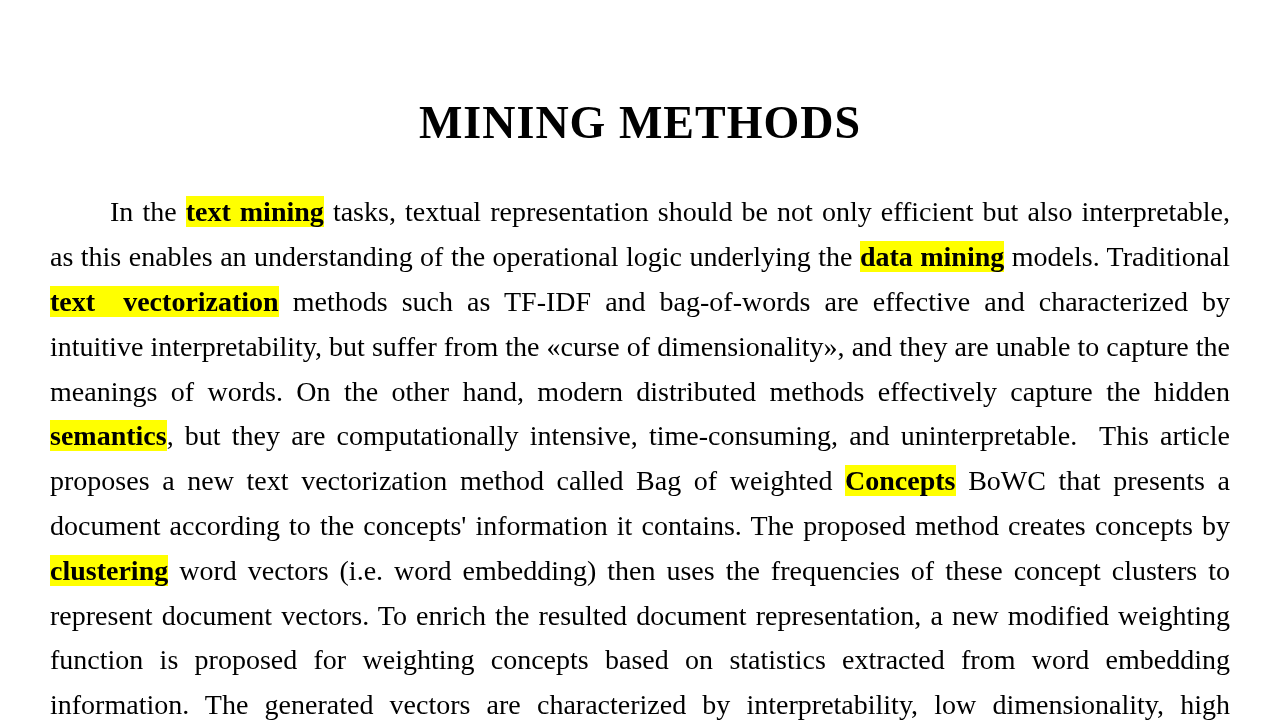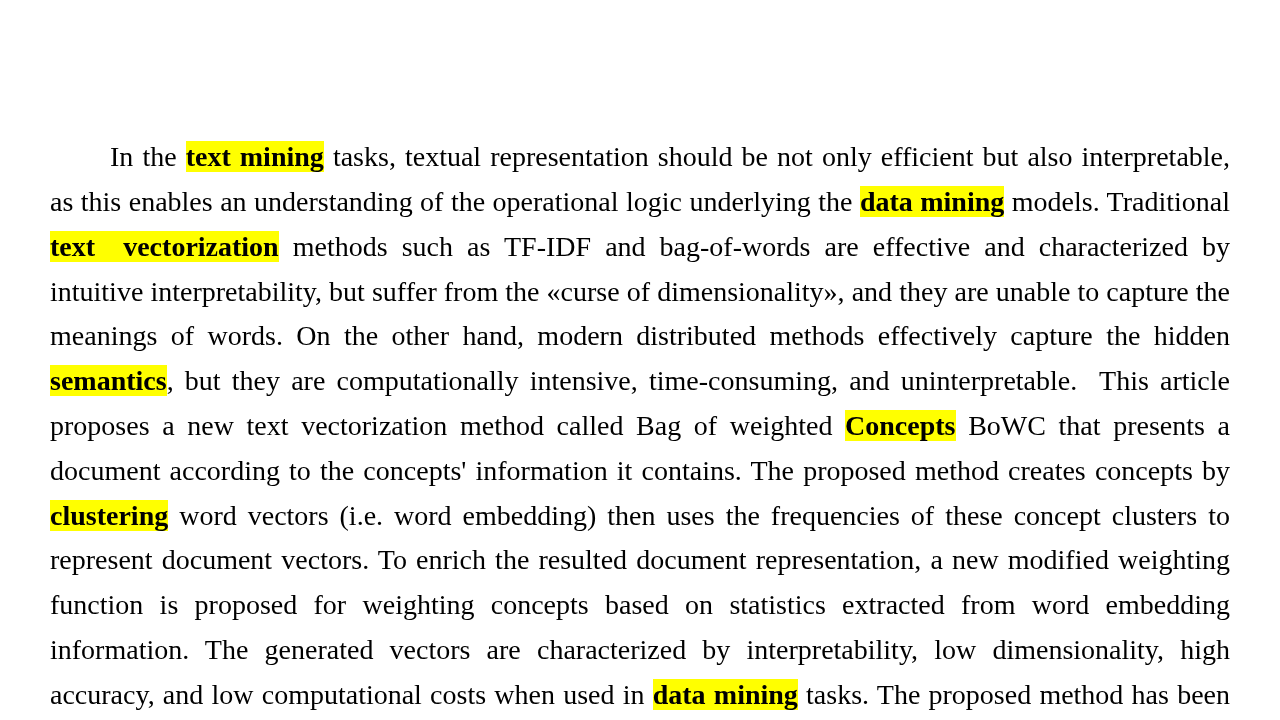--- a/index.html
+++ b/index.html
@@ -36,19 +36,20 @@
     .highlight {
       background-color: #ffff00;
       font-weight: bold;
     }
   </style>
 </head>
 <body>
 
 <h1>
   <br>
+  <span>MINING METHODS</span>
 </h1>
 
 <div class="abstract">
   <p>
     In the <span class="highlight">text mining</span> tasks, textual representation should be not only efficient but also interpretable, as this enables an understanding of the operational logic underlying the <span class="highlight">data mining</span> models. Traditional <span class="highlight">text&nbsp;&nbsp;vectorization</span> methods such as TF-IDF and bag-of-words are effective and characterized by intuitive interpretability, but suffer from the «curse of dimensionality», and they are unable to capture the meanings of words. On the other hand, modern distributed methods effectively capture the hidden <span class="highlight">semantics</span>, but they are computationally intensive, time-consuming, and uninterpretable.&nbsp; This article proposes a new text vectorization method called Bag of weighted <span class="highlight">Concepts</span> BoWC that presents a document according to the concepts' information it contains. The proposed method creates concepts by <span class="highlight">clustering</span> word vectors (i.e. word embedding) then uses the frequencies of these concept clusters to represent document vectors. To enrich the resulted document representation, a new modified weighting function is proposed for weighting concepts based on statistics extracted from word embedding information. The generated vectors are characterized by interpretability, low dimensionality, high accuracy, and low computational costs when used in <span class="highlight">data&nbsp;mining</span> tasks. The proposed method has been tested on five different benchmark datasets in two data mining tasks; document <span class="highlight">clustering</span> and <span class="highlight">classification</span>, and compared with several baselines, including Bag-of-words, TF-IDF, Averaged GloVe, Bag-of-Concepts, and VLAC. The results indicate that BoWC outperforms most baselines and gives 7% better accuracy on average.
   </p>
 </div>
 
 </body></html>

